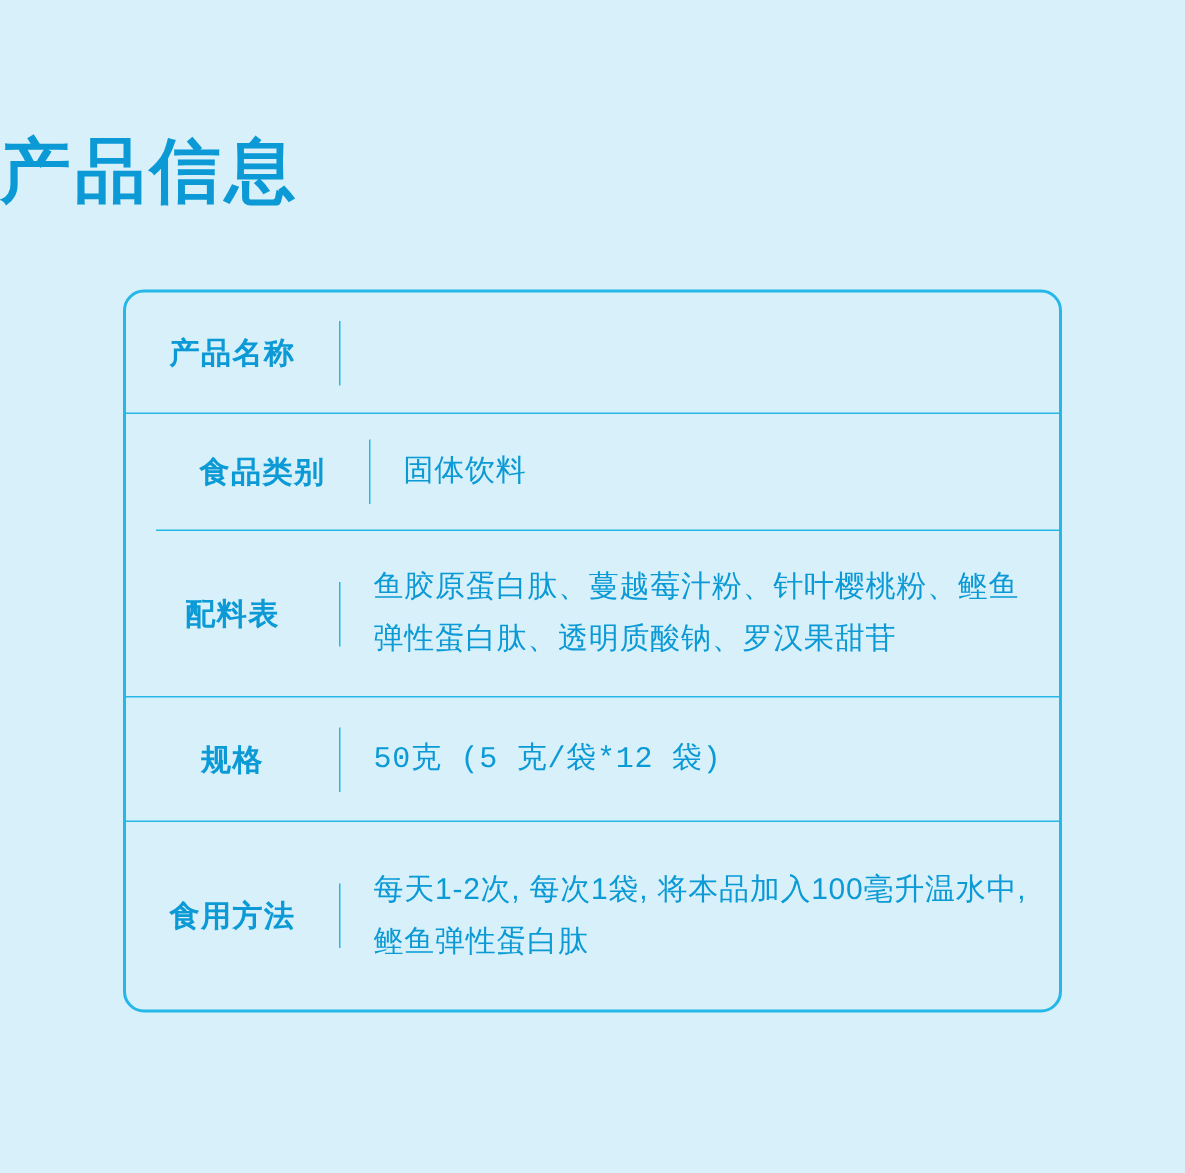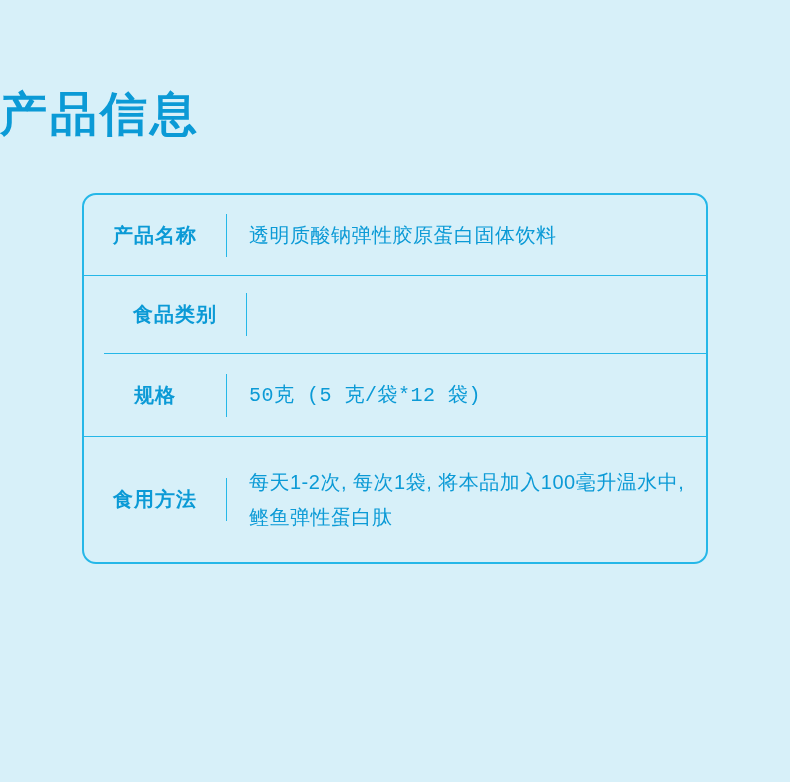--- a/index.html
+++ b/index.html
@@ -85,27 +85,31 @@
 <body>
 
 <div class="page">
 
   <h1 class="page-title">产品信息</h1>
 
   <div class="info-table">
 
     <div class="row r1">
       <div class="cell-label">产品名称</div>
-      <div class="cell-value">透明质酸钠弹性胶原蛋白固体饮料</div>
     </div>
 
     <div class="row r2">
       <div class="cell-label">食品类别</div>
+      <div class="cell-value">固体饮料</div>
     </div>
 
+    <div class="row r3">
+      <div class="cell-label">配料表</div>
+      <div class="cell-value">鱼胶原蛋白肽、蔓越莓汁粉、针叶樱桃粉、鲣鱼弹性蛋白肽、透明质酸钠、罗汉果甜苷</div>
+    </div>
 
     <div class="row r4">
       <div class="cell-label">规格</div>
       <div class="cell-value">50克 (5 克/袋*12 袋)</div>
     </div>
 
     <div class="row r5">
       <div class="cell-label">食用方法</div>
       <div class="cell-value">每天1-2次, 每次1袋, 将本品加入100毫升温水中, 鲣鱼弹性蛋白肽</div>
     </div>

